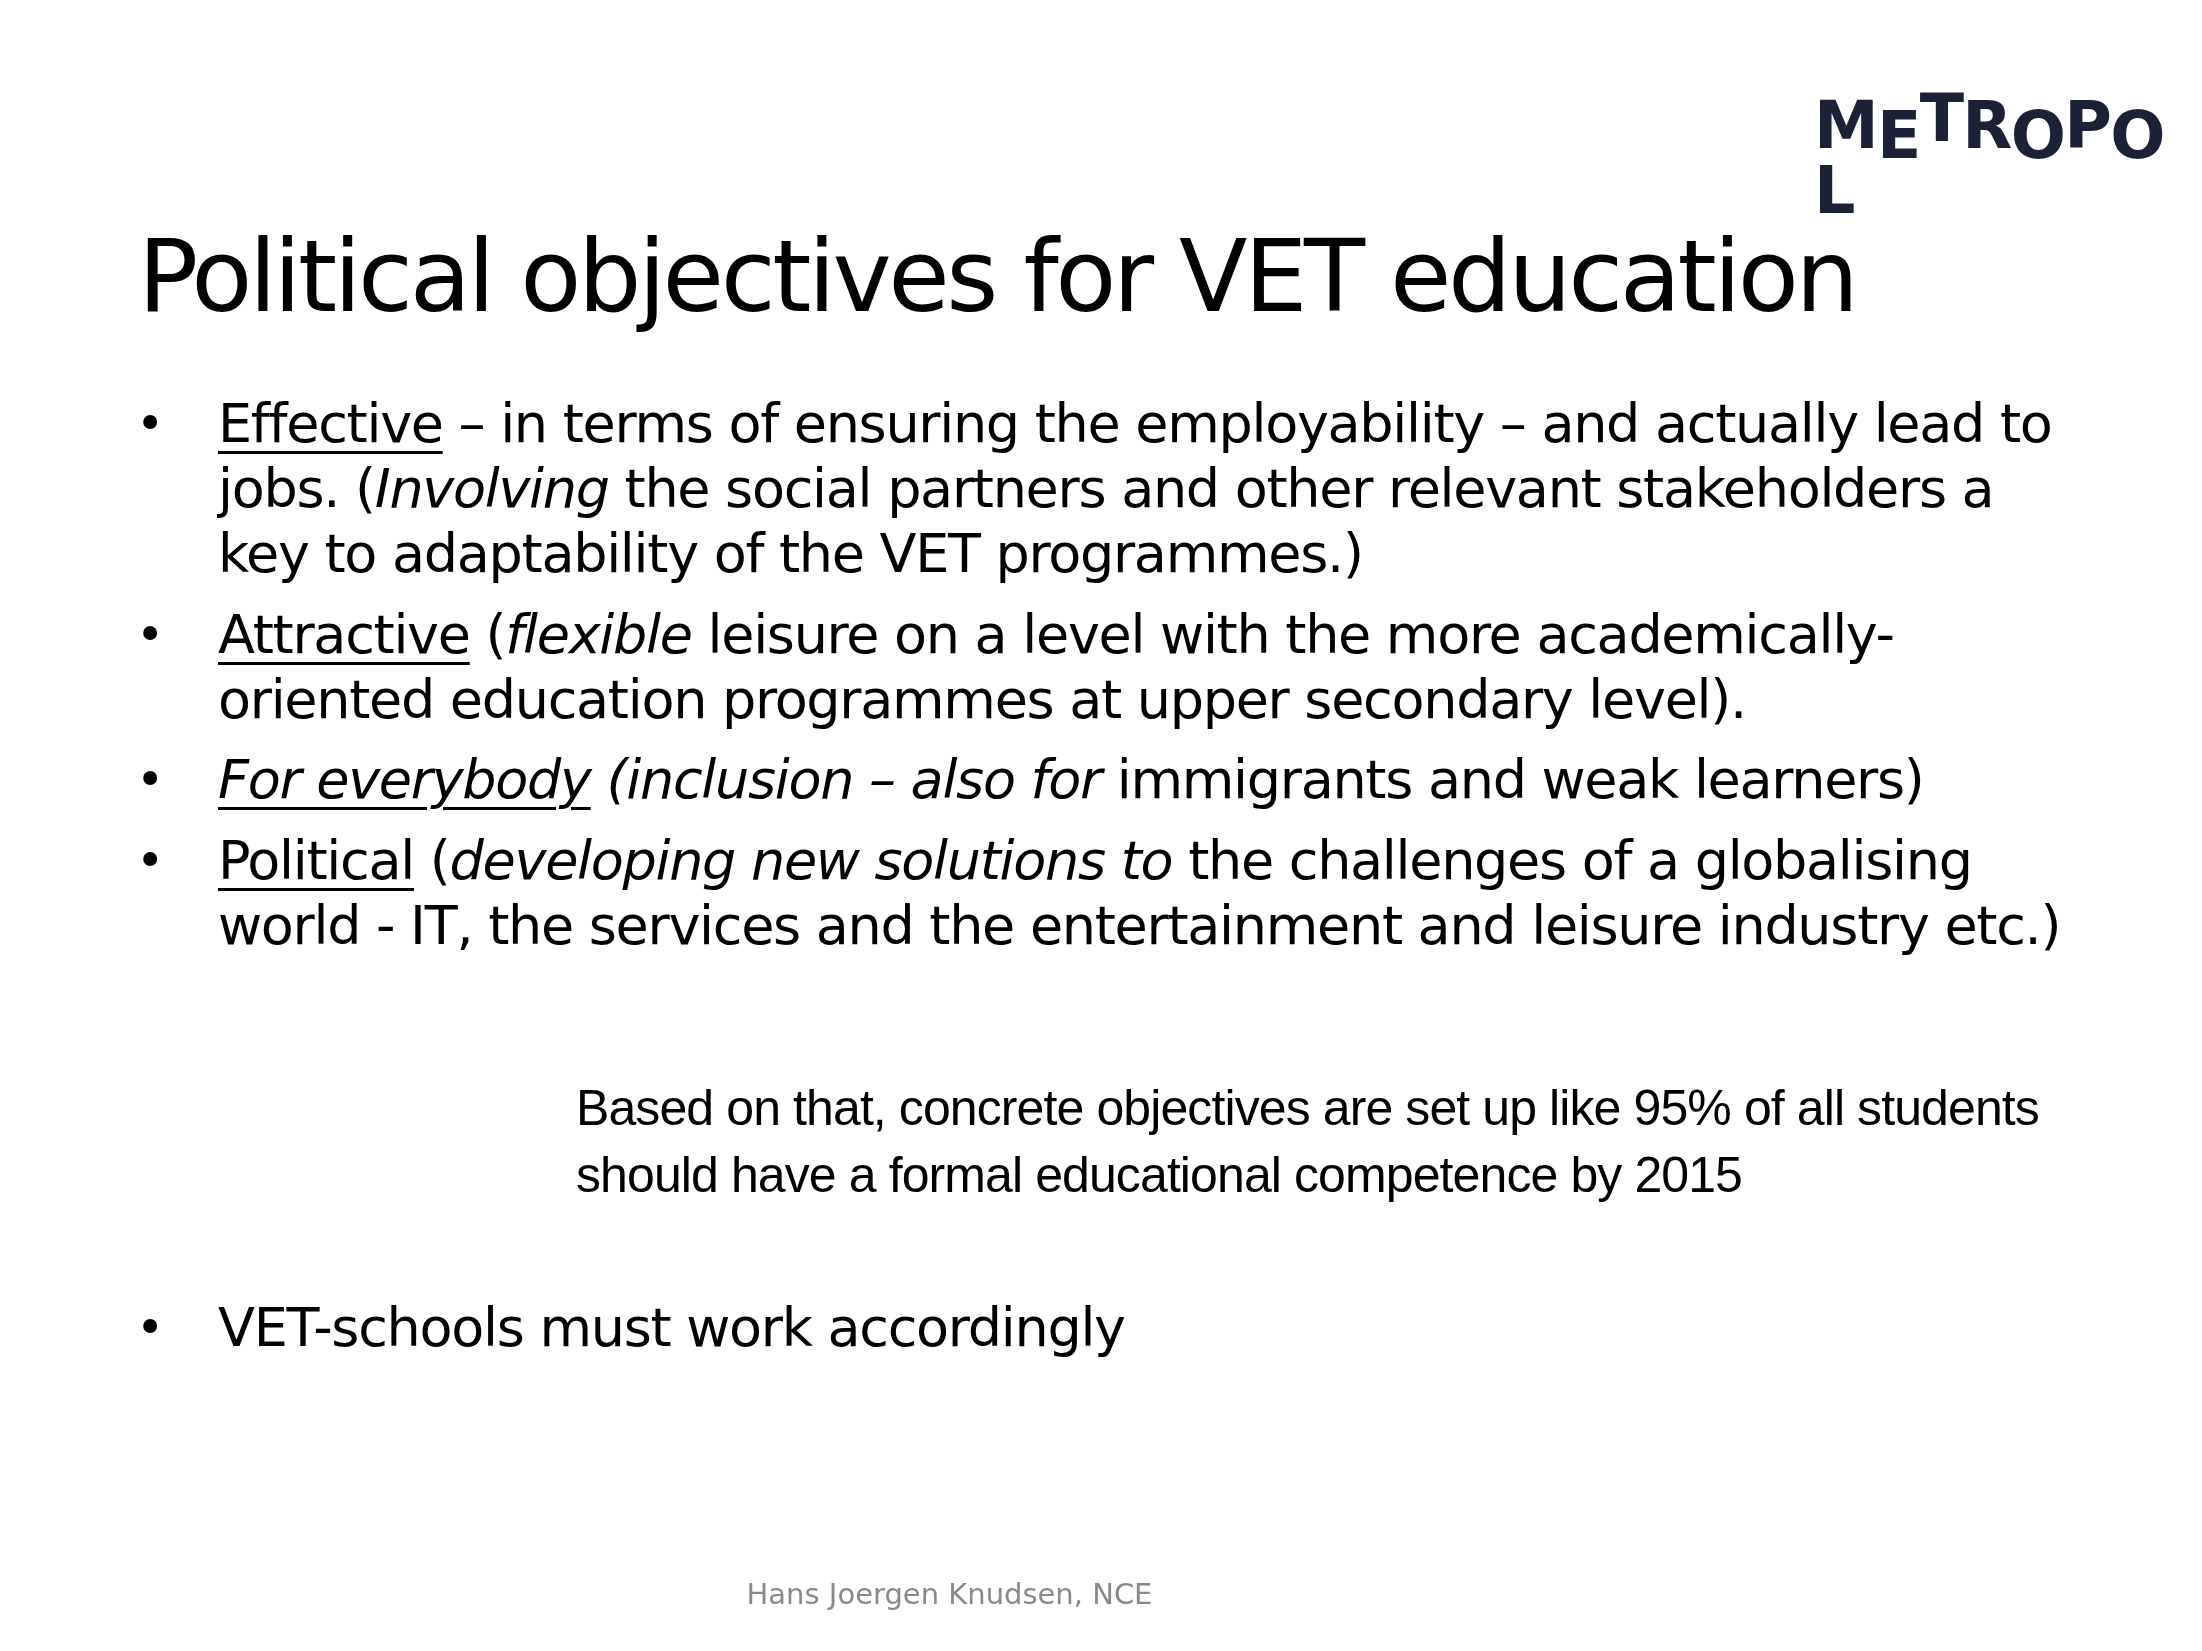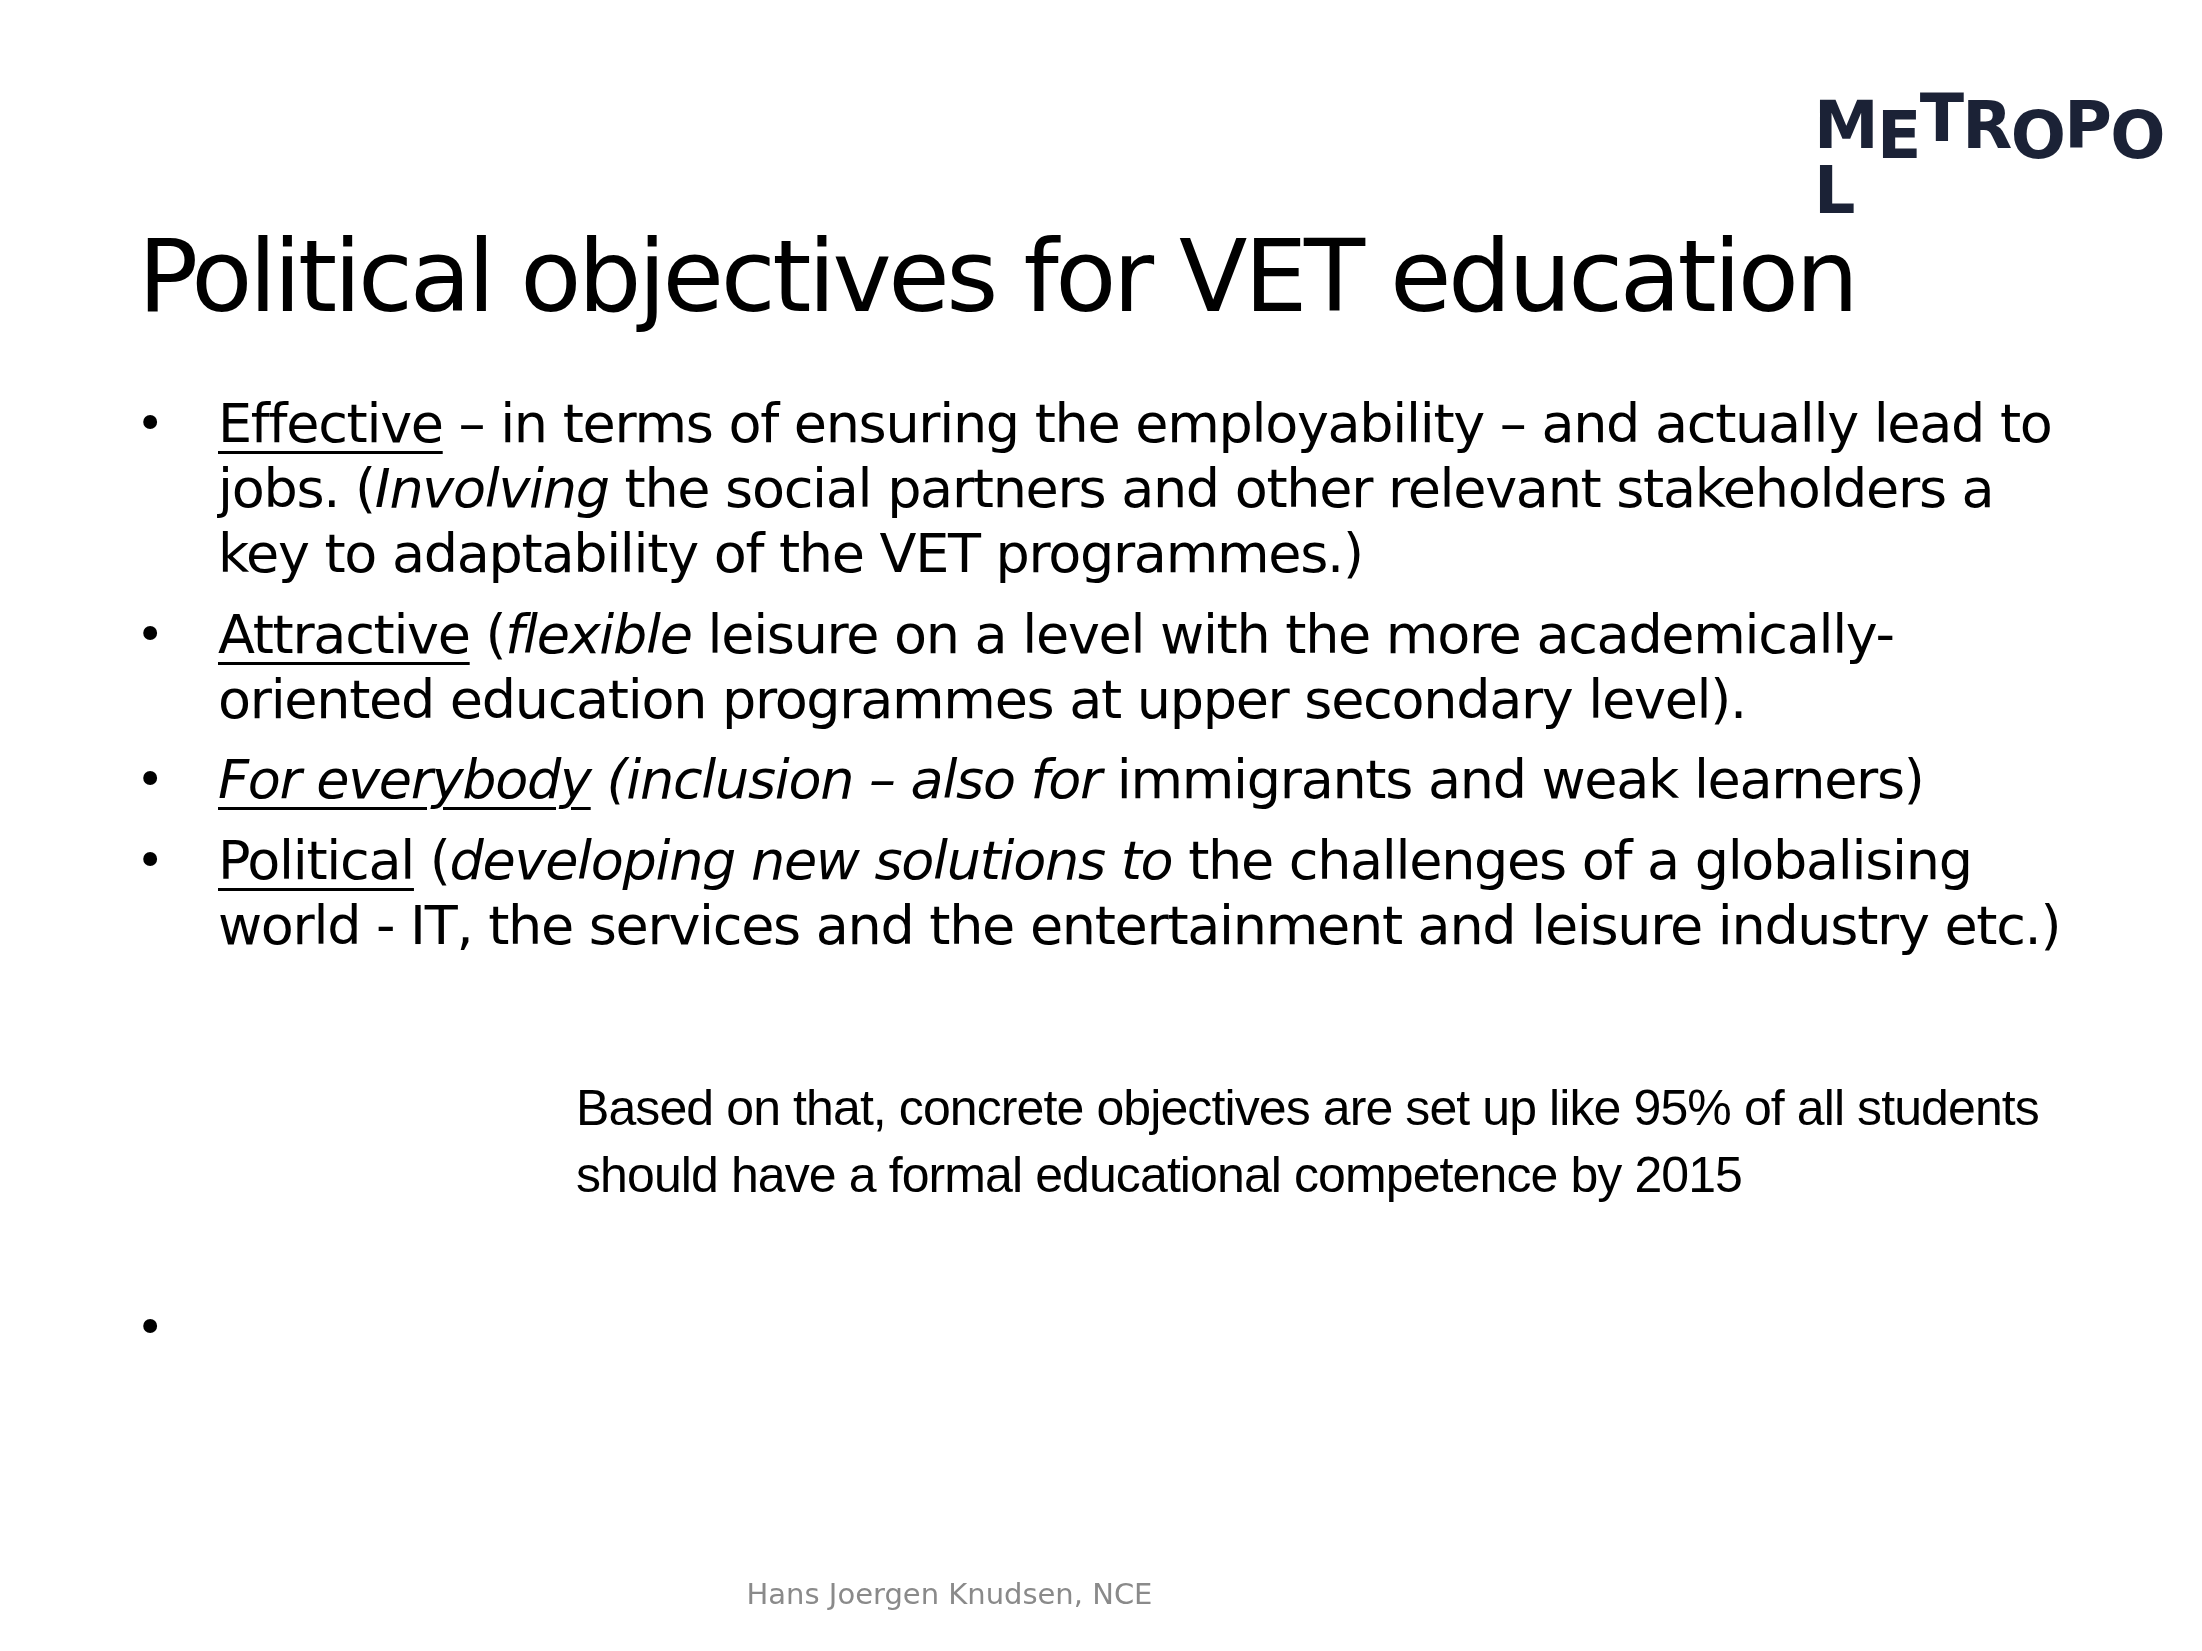--- a/index.html
+++ b/index.html
@@ -71,16 +71,17 @@
   <li>
     <span class="bullet-dot">•</span>
     <span class="u">Political</span><span> (</span><span class="i">developing new solutions to</span><span> the challenges of a globalising world - IT, the services and the entertainment and leisure industry etc.)</span>
   </li>
 </ul>
 
 <div class="note">Based on that, concrete objectives are set up like 95% of all students should have a formal educational competence by 2015</div>
 
 <div class="last-bullet">
   <span class="bullet-dot">•</span>
+  <span>VET-schools must work accordingly</span>
 </div>
 
 <div class="footer">Hans Joergen Knudsen, NCE</div>
 
 
 </body></html>

